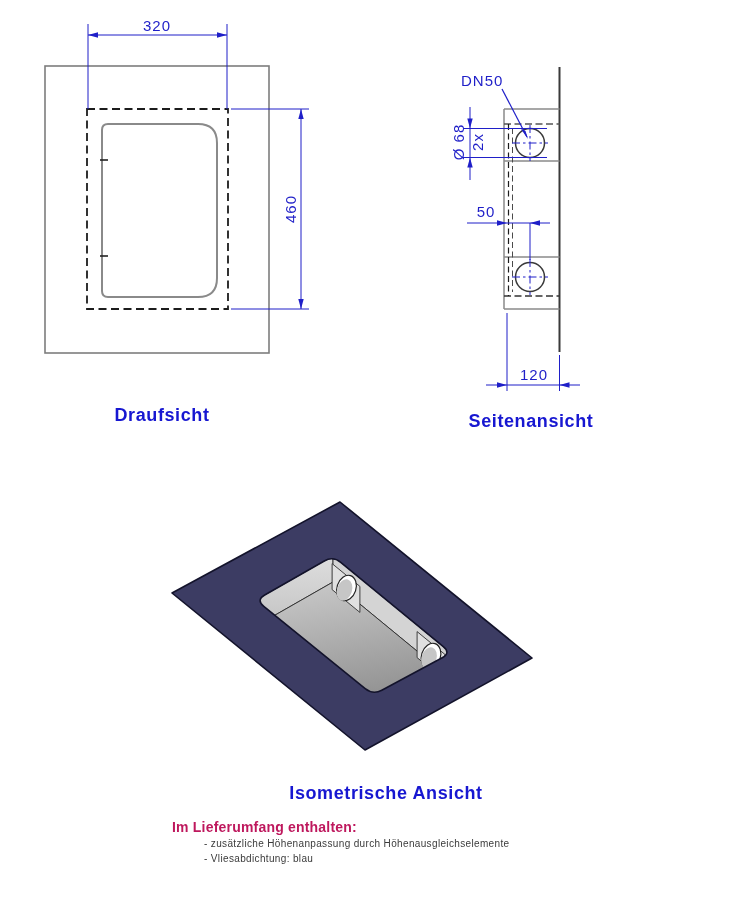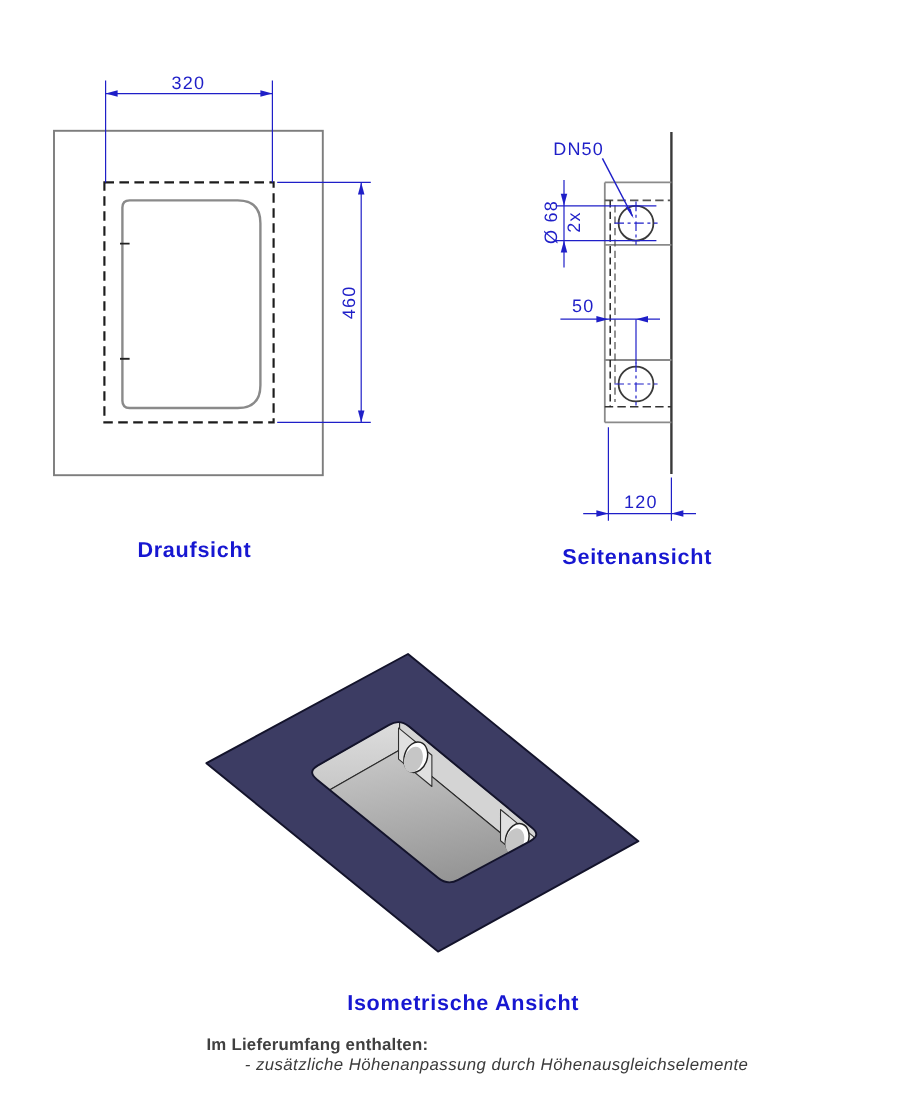--- a/index.html
+++ b/index.html
@@ -1,24 +1,24 @@
 <!DOCTYPE html>
 <html><head>
 <meta charset="utf-8">
 <style>
   html,body{margin:0;padding:0;background:#ffffff;}
   .page{position:relative;width:751px;height:868px;background:#ffffff;overflow:hidden;
-        font-family:"Liberation Sans", sans-serif;margin-top:43px;}
+        font-family:"Liberation Sans", sans-serif;}
   svg{position:absolute;left:0;top:0;}
   .dim-text{font-size:15px;letter-spacing:1px;fill:#1f1fc8;}
   .label-text{font-size:18px;font-weight:bold;letter-spacing:0.6px;fill:#1717d1;}
   .delivery{position:absolute;left:172px;top:819px;width:560px;color:#111;}
-  .delivery-heading{font-size:14px;font-weight:bold;letter-spacing:0.2px;color:#404040;}
+  .delivery-heading{font-size:14px;font-weight:bold;letter-spacing:0.2px;color:#be185d;}
   .delivery-items{margin-top:2px;padding-left:32px;}
-  .delivery-item{font-size:14px;line-height:14.7px;letter-spacing:0.35px;color:#3b3b3b;white-space:nowrap;font-style:italic;}
+  .delivery-item{font-size:10px;line-height:14.7px;letter-spacing:0.35px;color:#3b3b3b;white-space:nowrap;}
 </style>
 </head>
 <body>
 
 <div class="page">
 <svg width="751" height="911" viewBox="0 0 751 911">
   <defs>
     <linearGradient id="floorGrad" x1="0" y1="0" x2="0.25" y2="1">
       <stop offset="0" stop-color="#cccccc"></stop>
       <stop offset="1" stop-color="#8d8d8d"></stop>
@@ -134,15 +134,16 @@
              L263.8,606.3 Q256,600 264.7,595 L324.3,561 Q333,556 340.7,562.3 Z" fill="#3c3c63" fill-rule="evenodd" stroke="#13132b" stroke-width="1.6"></path>
 
     <text class="label-text" x="386" y="799" text-anchor="middle">Isometrische Ansicht</text>
   </g>
 </svg>
 
 <div class="delivery">
   <div class="delivery-heading">Im Lieferumfang enthalten:</div>
   <div class="delivery-items">
     <div class="delivery-item">- zusätzliche Höhenanpassung durch Höhenausgleichselemente</div>
+    <div class="delivery-item">- Vliesabdichtung: blau</div>
   </div>
 </div>
 </div>
 
 </body></html>

